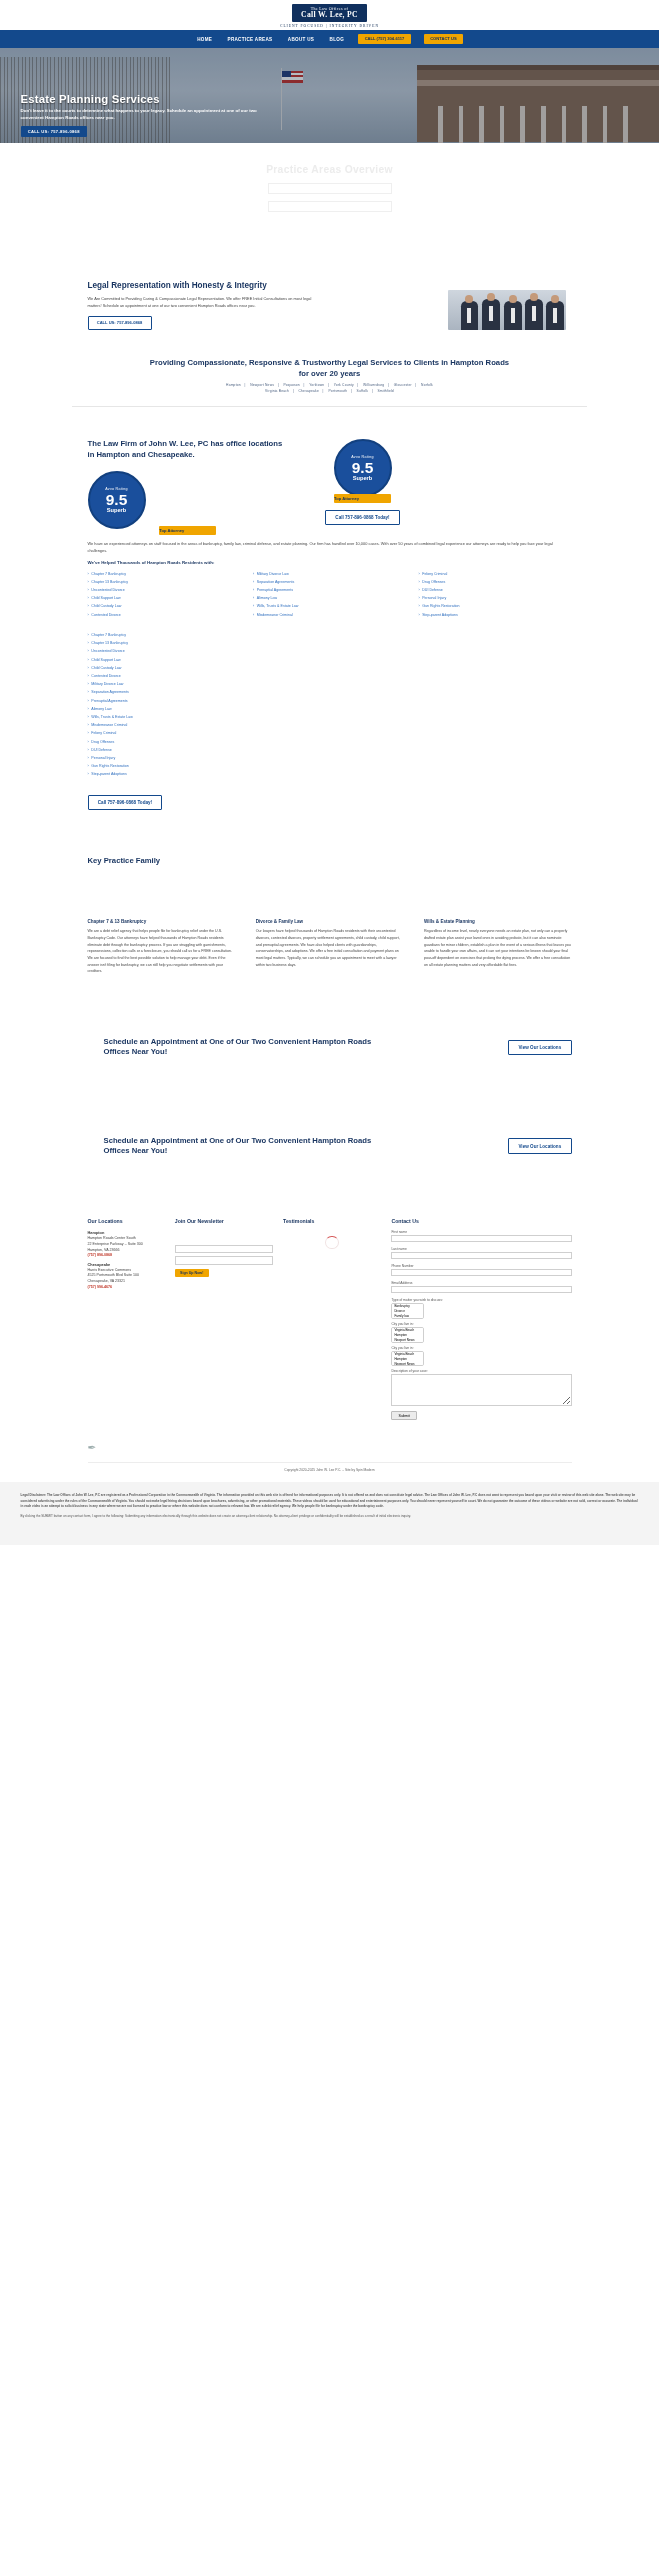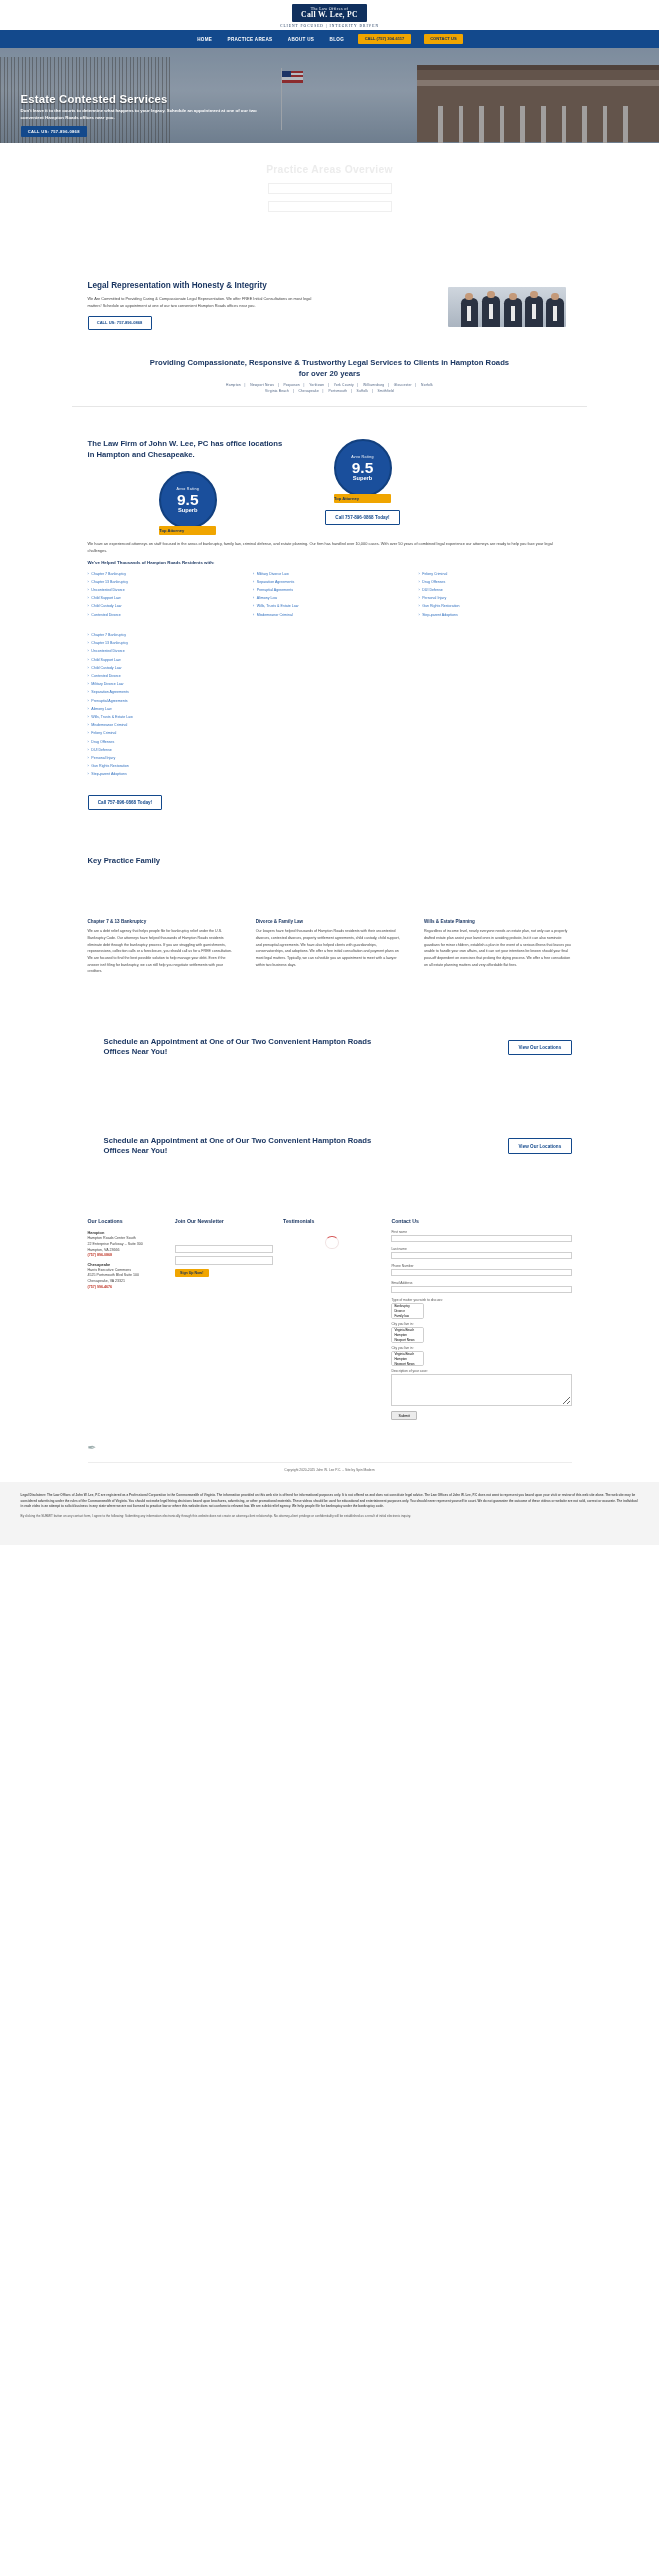--- a/index.html
+++ b/index.html
@@ -129,21 +129,21 @@
     gap:7.2px;
   }
   .ghost-title { color:#ececec; font-size:10.3px; font-weight:bold; letter-spacing:0.3px;}
   .ghost-bar { width:124px; height:11.3px; border:0.5px solid #efefef; }
 
   .spacer-lg { height:46px; }
 
   
   .wrap { width:515px; margin:0 auto; }
   .honesty {
-    display:flex; align-items:center; justify-content:space-between; gap:15.5px;
+    display:flex; align-items:flex-end; justify-content:space-between; gap:15.5px;
     padding:0 0 5.2px 0;
   }
   .honesty-left { width:247px; padding-left:15.5px;}
   .h2 { font-size:8.2px; color:#17335f; font-weight:bold; line-height:1.35; margin:0 0 5.2px 0;}
   .body-sm { font-size:3.9px; line-height:1.7; color:#444; }
   .btn-outline {
     display:inline-block; margin-top:6.2px;
     border:0.5px solid #13498c; color:#13498c; font-size:4.1px; font-weight:bold;
     padding:3.6px 8.2px; border-radius:1px;
   }
@@ -188,21 +188,21 @@
     display:flex; flex-direction:column; align-items:center; justify-content:center;
     border:2.1px solid #12407f;
   }
   .avvo-rating { font-size:3.6px; letter-spacing:0.3px; }
   .avvo-score { font-size:15.5px; font-weight:bold; line-height:1; margin:1px 0 0 0;}
   .avvo-superb { font-size:5.7px; font-weight:bold; }
   .avvo-ribbon {
     background:#f0a500; color:#12305c; font-size:4.1px; font-weight:bold;
     padding:2.1px 0; width:57px; margin:-3.1px auto 0 auto; border-radius:1px;
   }
-  .badge-col { display:flex; flex-direction:column; align-items:center; gap:0; }
+  .badge-col { display:flex; flex-direction:column; align-items:flex-start; gap:0; }
   .badge-right { width:118px; display:flex; flex-direction:column; align-items:center; gap:7.2px;}
   .btn-outline-wide {
     display:inline-block; border:0.5px solid #13498c; color:#13498c;
     font-size:4.6px; font-weight:bold; padding:4.1px 9.3px; border-radius:1px;
   }
 
   
   .exp-text { padding:0 15.5px; }
   .exp-text p { font-size:3.9px; line-height:1.8; color:#444; margin:0 0 6.2px 0;}
   .exp-head { font-size:4.4px; font-weight:bold; color:#17335f; margin:0 0 5.2px 0;}
@@ -296,21 +296,21 @@
 
 <div class="hero">
   <div class="hero-sky"></div>
   <div class="hero-trees"></div>
   <div class="hero-building">
       <div class="hero-cols"></div>
     </div>
   <div class="hero-flag"></div>
   <div class="hero-overlay"></div>
   <div class="hero-content">
-    <div class="hero-title">Estate Contested Services</div>
+    <div class="hero-title">Estate Planning Services</div>
     <div class="hero-sub">Don't leave it to the courts to determine what happens to your legacy. Schedule an appointment at one of our two convenient Hampton Roads offices near you.</div>
     <a class="hero-cta">CALL US: 757-896-0868</a>
   </div>
 </div>
 
 <div class="ghost">
   <div class="ghost-title">Practice Areas Overview</div>
   <div class="ghost-bar"></div>
   <div class="ghost-bar"></div>
 </div>

